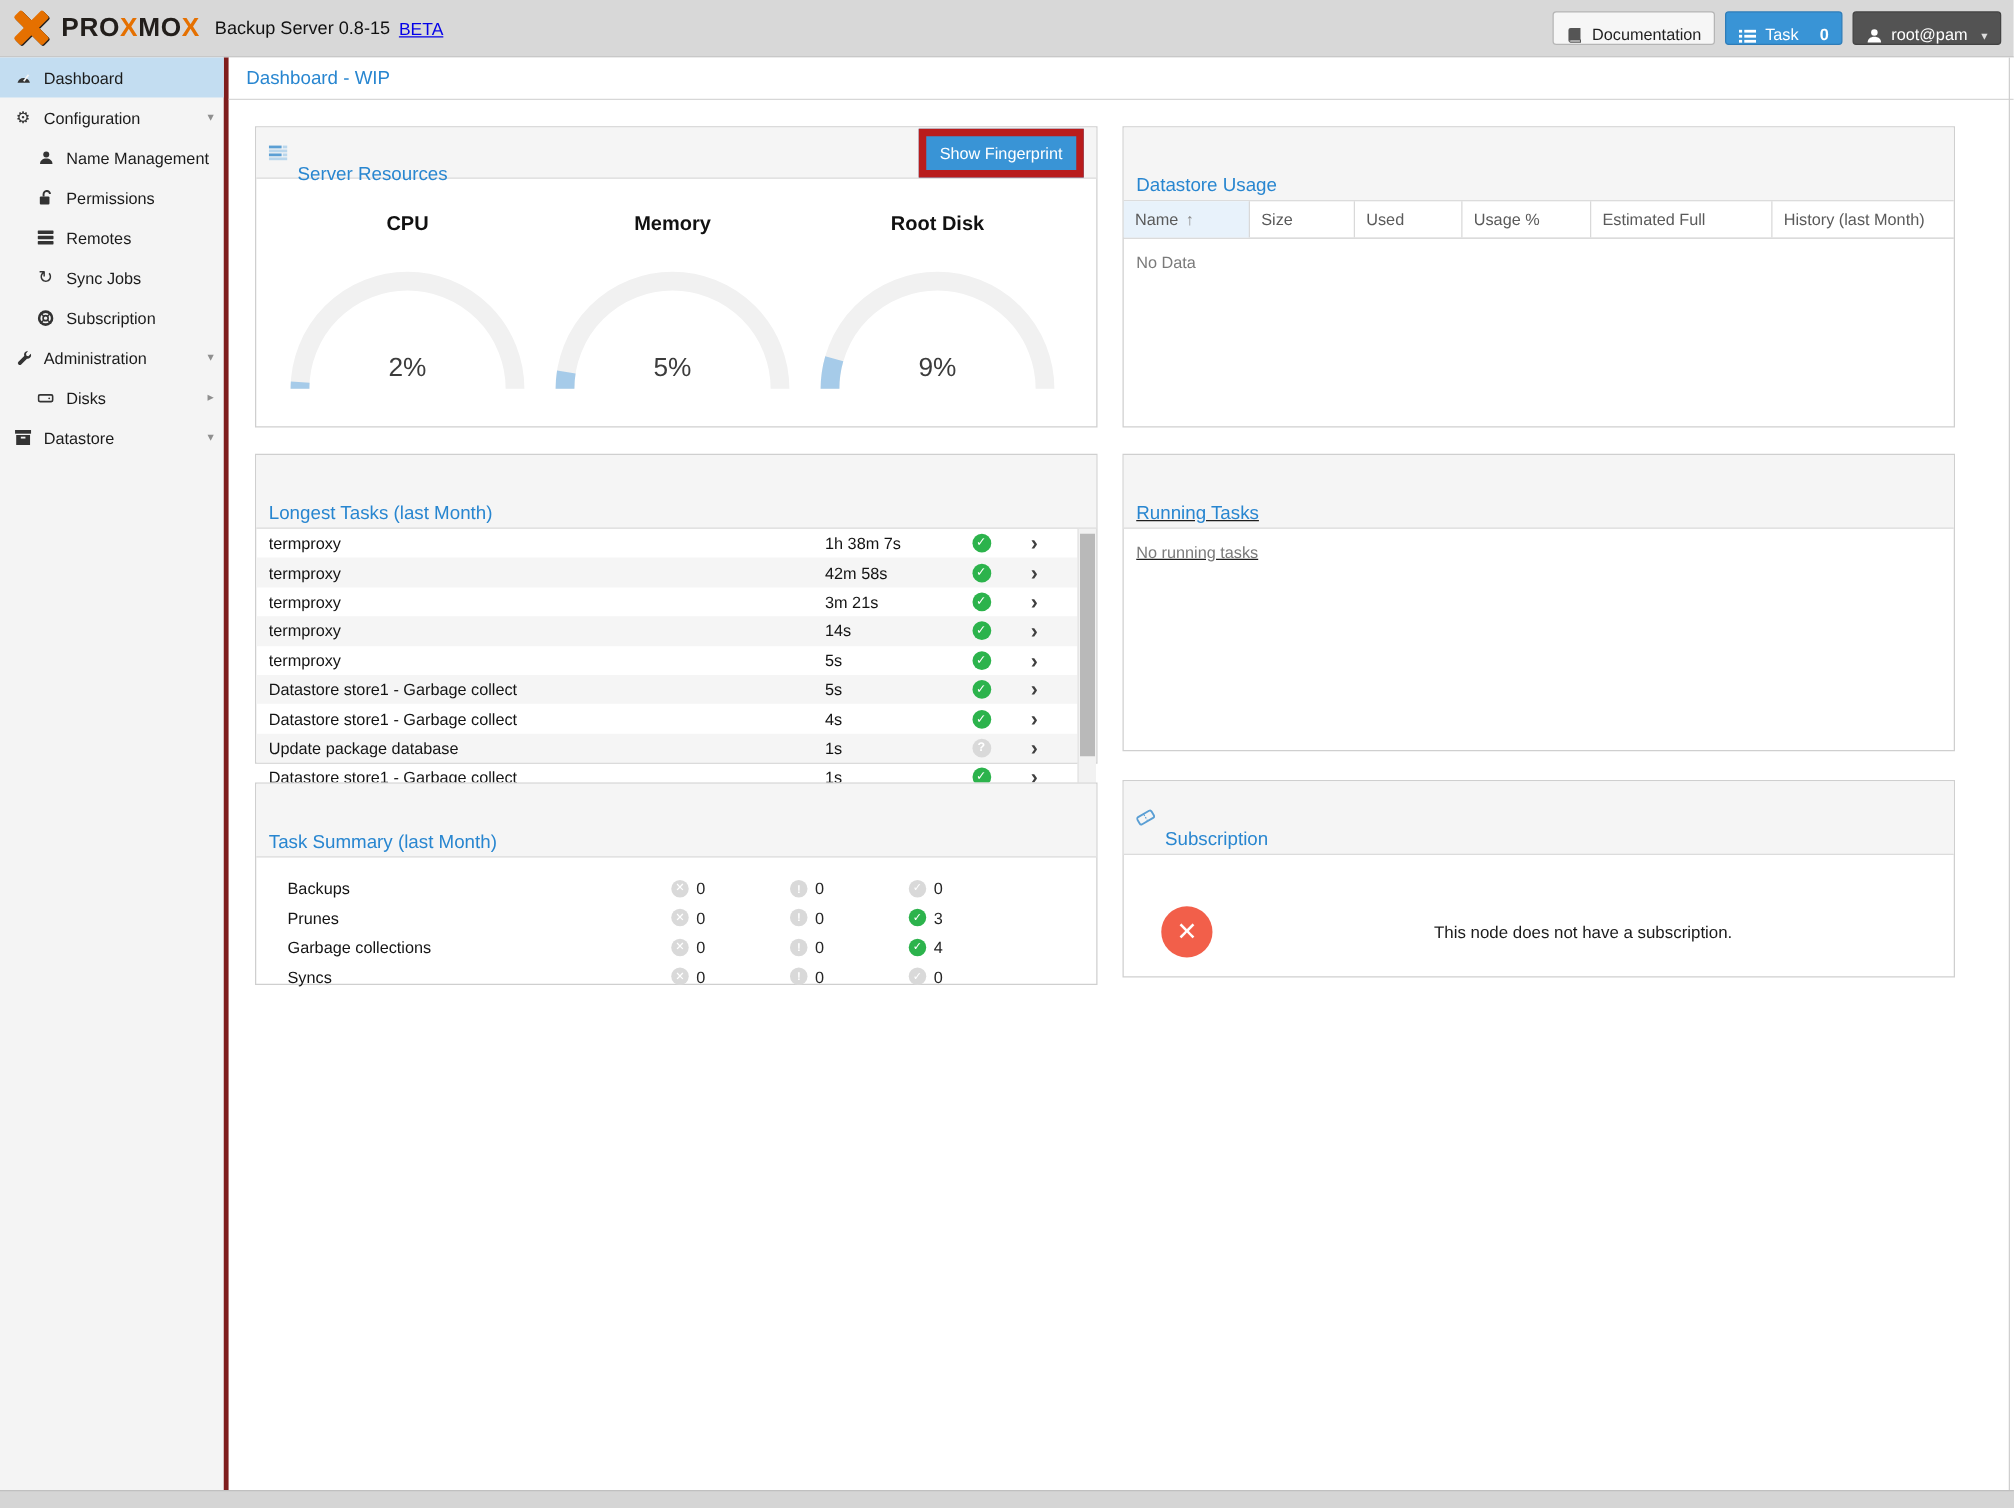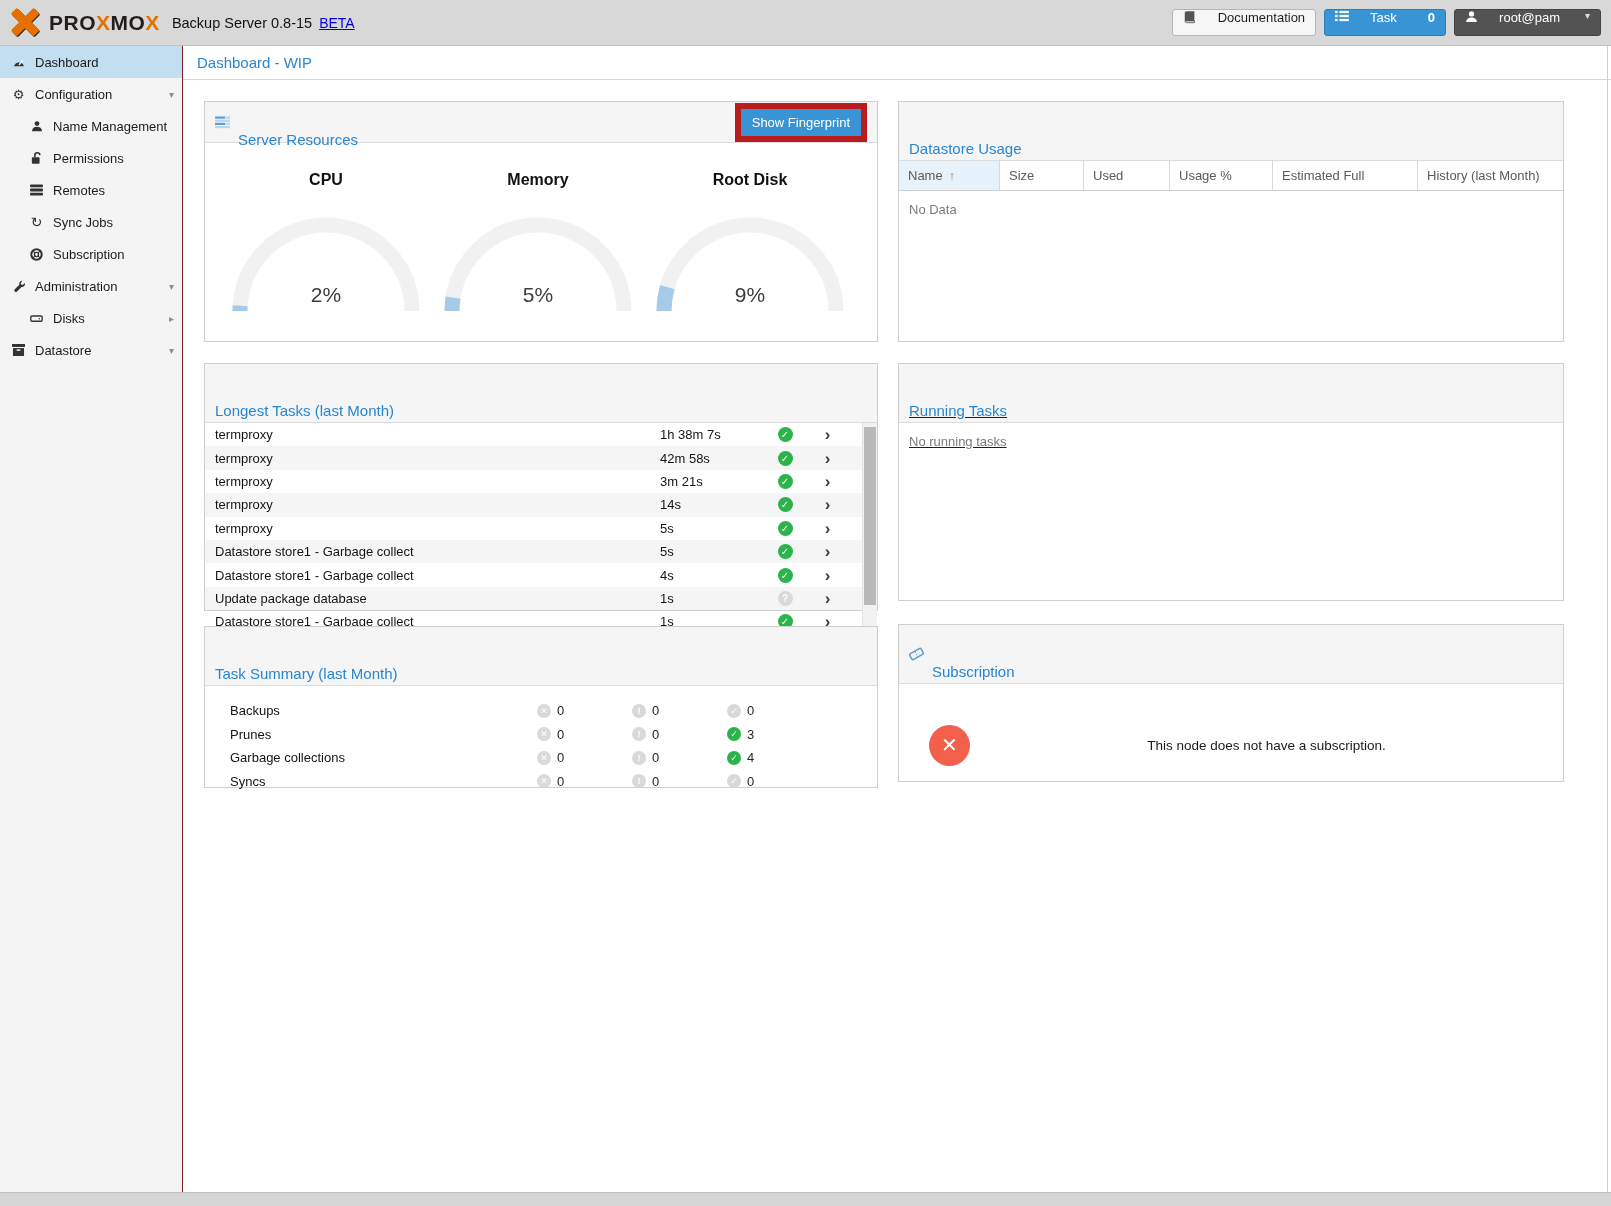--- a/index.html
+++ b/index.html
@@ -6,32 +6,32 @@
   html,body { margin:0; padding:0; width:1611px; height:1206px; overflow:hidden;
     font-family:"Liberation Sans","DejaVu Sans",sans-serif; font-size:13px; color:#1f1f1f; background:#fff; }
 
   
   .topbar { height:46px; background:#d8d8d8; border-bottom:1px solid #c2c2c2;
     display:flex; align-items:center; padding:0 10px 0 8px; }
   .wordmark { margin-left:5px; font-size:21px; font-weight:bold; letter-spacing:0.5px; }
   .topbar-subtitle { margin-left:12px; font-size:14.5px; color:#111; }
   .beta-link { margin-left:7px; font-size:14px; color:#0400e8; text-decoration:underline; cursor:pointer; }
   .topbar-spacer { flex:1; }
-  .tb-btn { height:27px; display:inline-flex; align-items:flex-start; gap:21px; padding:0 10px;
+  .tb-btn { height:27px; display:inline-flex; align-items:flex-end; gap:7px; padding:0 10px;
     border-radius:3px; font-size:13px; margin-left:8px; cursor:pointer; }
   .tb-btn .icn { display:inline-flex; }
   .btn-doc { background:#f6f6f6; border:1px solid #b5b5b5; color:#1f1f1f; }
   .btn-tasks { background:#3994d6; border:1px solid #2e7cb8; color:#fff; }
   .btn-tasks .count { margin-left:10px; font-weight:bold; }
   .btn-user { background:#535353; border:1px solid #424242; color:#fff; }
   .btn-user .caret { font-size:10px; color:#ddd; margin-left:4px; }
 
   
   .app { display:flex; height:1146px; }
-  .sidebar { width:183px; background:#f4f4f4; border-right:1px solid #7f1d1d; flex-shrink:0; }
+  .sidebar { width:183px; background:#f4f4f4; border-right:4px solid #7f1d1d; flex-shrink:0; }
   .nav-item { height:32px; display:flex; align-items:center; padding:0 8px 0 10px;
     font-size:13px; color:#1b1b1b; cursor:pointer; }
   .nav-item.selected { background:#c3ddf1; }
   .nav-item.lvl2 { padding-left:28px; }
   .nav-item .icn { width:17px; margin-right:8px; color:#333; display:inline-flex;
     justify-content:center; align-items:center; font-size:13px; }
   .nav-item .chev { margin-left:auto; color:#8f8f8f; font-size:10px; }
 
   .main { flex:1; position:relative; background:#fff; }
   .page-header { height:34px; border-bottom:1px solid #d7d7d7; display:flex; align-items:center;

